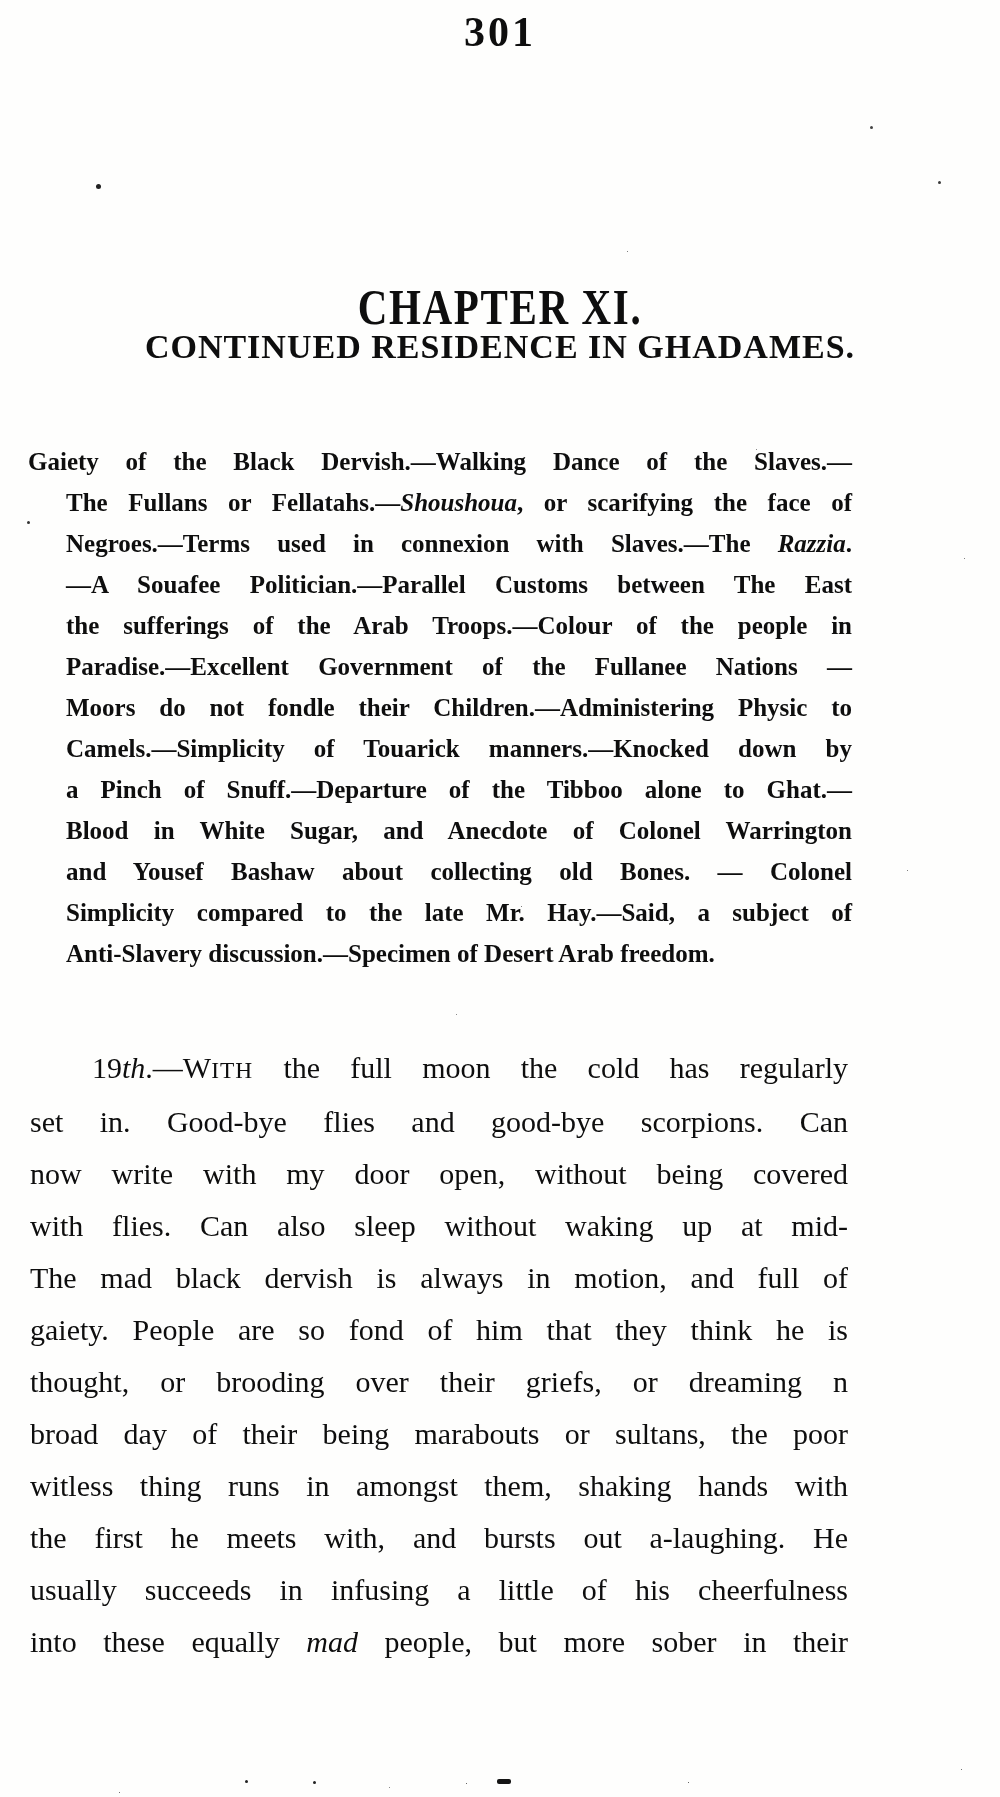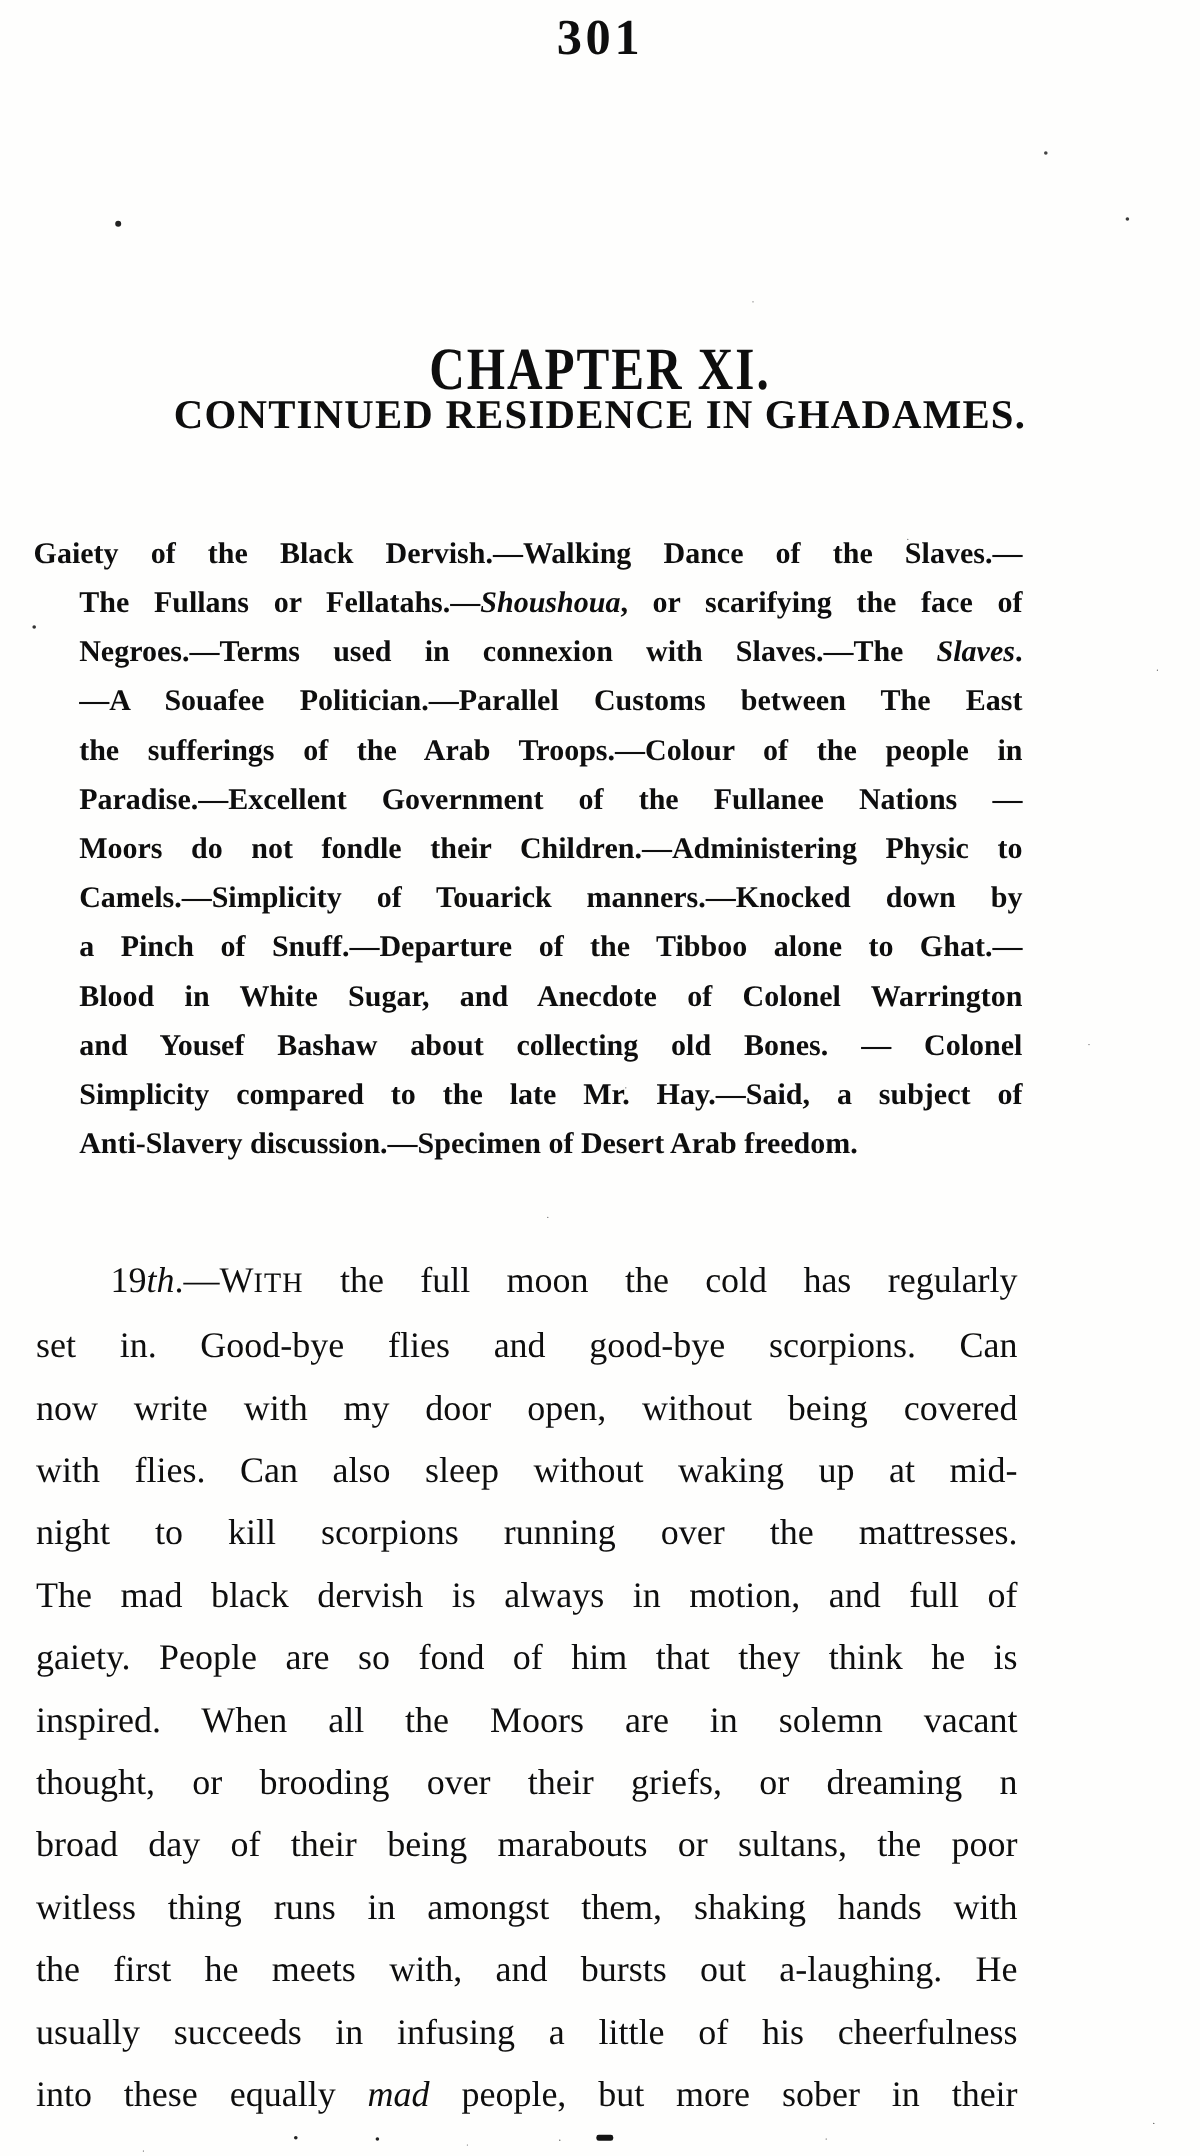--- a/index.html
+++ b/index.html
@@ -129,42 +129,40 @@
 
   <div class="page-number">301</div>
 
   <div class="chapter-heading">CHAPTER XI.</div>
 
   <div class="chapter-subtitle">CONTINUED RESIDENCE IN GHADAMES.</div>
 
   <div class="summary">
       <div class="line"><span>Gaiety of the Black Dervish.—Walking Dance of the Slaves.—</span></div>
       <div class="line"><span>The Fullans or Fellatahs.—</span><span class="it">Shoushoua</span><span>, or scarifying the face of</span></div>
-      <div class="line"><span>Negroes.—Terms used in connexion with Slaves.—The </span><span class="it">Slaves</span><span>.</span></div>
+      <div class="line"><span>Negroes.—Terms used in connexion with Slaves.—The </span><span class="it">Razzia</span><span>.</span></div>
       <div class="line"><span>—A Souafee Politician.—Parallel Customs between The East</span></div>
       <div class="line"><span>the sufferings of the Arab Troops.—Colour of the people in</span></div>
       <div class="line"><span>Paradise.—Excellent Government of the Fullanee Nations —</span></div>
       <div class="line"><span>Moors do not fondle their Children.—Administering Physic to</span></div>
       <div class="line"><span>Camels.—Simplicity of Touarick manners.—Knocked down by</span></div>
       <div class="line"><span>a Pinch of Snuff.—Departure of the Tibboo alone to Ghat.—</span></div>
       <div class="line"><span>Blood in White Sugar, and Anecdote of Colonel Warrington</span></div>
       <div class="line"><span>and Yousef Bashaw about collecting old Bones. — Colonel</span></div>
       <div class="line"><span>Simplicity compared to the late Mr. Hay.—Said, a subject of</span></div>
       <div class="line no-just"><span>Anti-Slavery discussion.—Specimen of Desert Arab freedom.</span></div>
     </div>
 
   <div class="body-text">
       <div class="line"><span>19</span><span class="it">th</span><span>.—W</span><span class="sc">ITH</span><span> the full moon the cold has regularly</span></div>
       <div class="line"><span>set in.  Good-bye flies and good-bye scorpions.  Can</span></div>
       <div class="line"><span>now write with my door open, without being covered</span></div>
       <div class="line"><span>with flies.  Can also sleep without waking up at mid-</span></div>
-      <div class="line"><span>night to kill scorpions running over the mattresses.</span></div>
       <div class="line"><span>The mad black dervish is always in motion, and full of</span></div>
       <div class="line"><span>gaiety.  People are so fond of him that they think he is</span></div>
-      <div class="line"><span>inspired.  When all the Moors are in solemn vacant</span></div>
       <div class="line"><span>thought, or brooding over their griefs, or dreaming n</span></div>
       <div class="line"><span>broad day of their being marabouts or sultans, the poor</span></div>
       <div class="line"><span>witless thing runs in amongst them, shaking hands with</span></div>
       <div class="line"><span>the first he meets with, and bursts out a-laughing.  He</span></div>
       <div class="line"><span>usually succeeds in infusing a little of his cheerfulness</span></div>
       <div class="line"><span>into these equally </span><span class="it">mad</span><span> people, but more sober in their</span></div>
     </div>
 
   <div class="specks"></div>
   <div class="edge-mark"></div>

